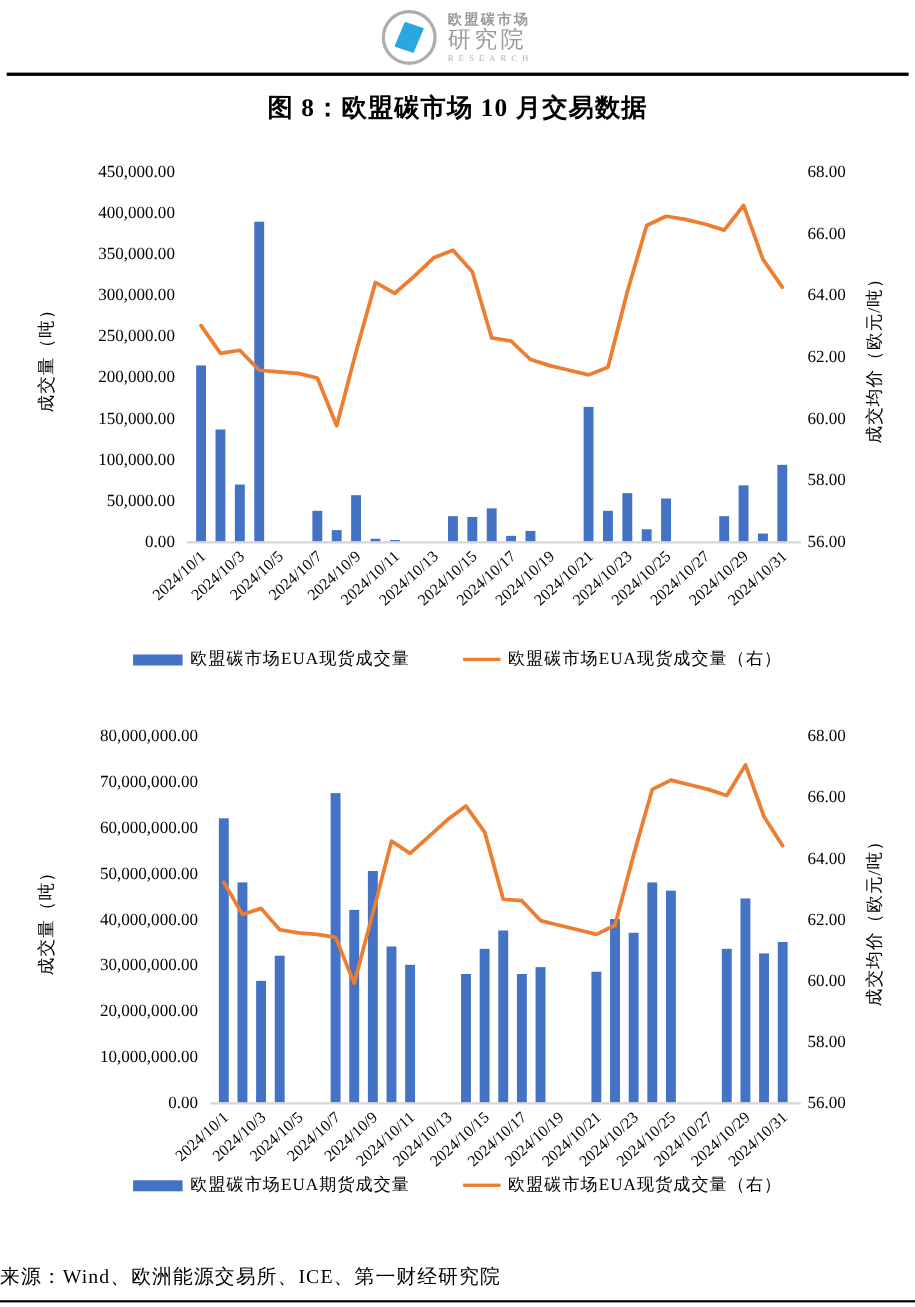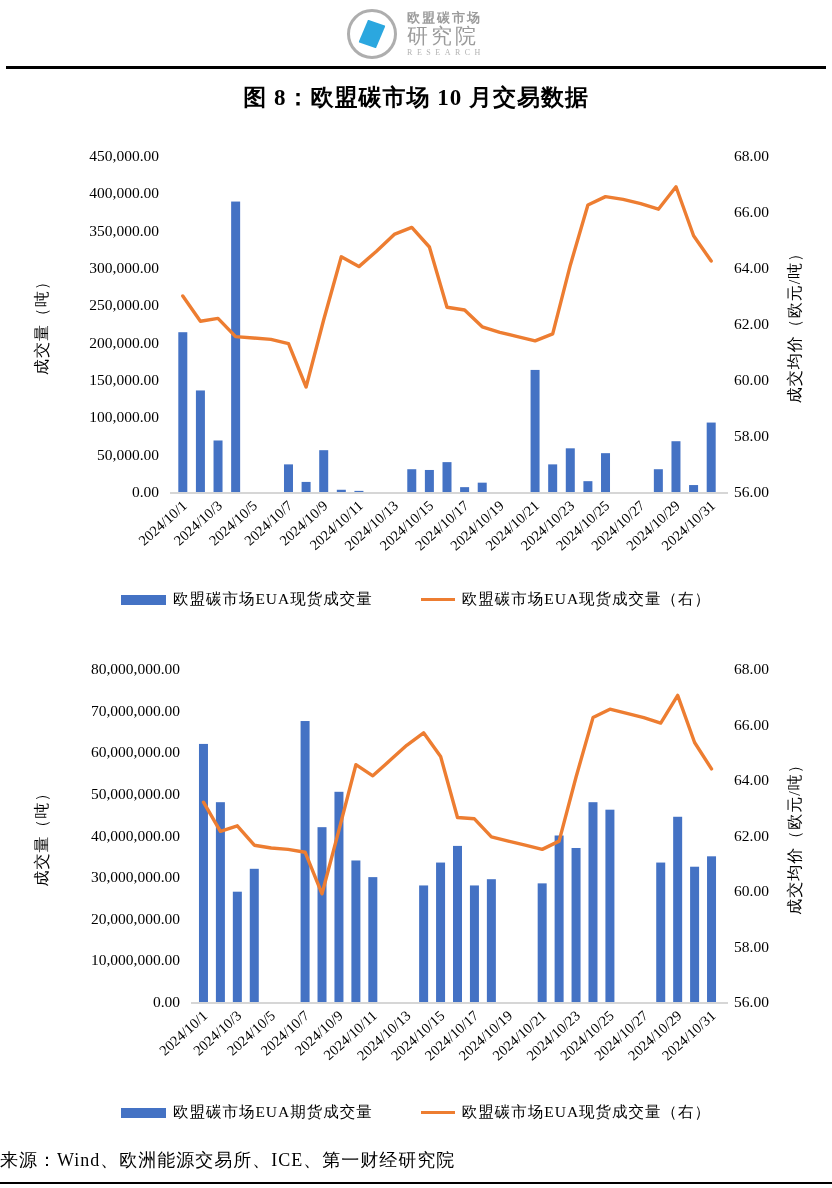--- a/index.html
+++ b/index.html
@@ -15,21 +15,21 @@
   .logo-cn2{font-size:21px;letter-spacing:3px;font-weight:normal;}
   .logo-en{font-size:8px;letter-spacing:4.5px;margin-top:2px;color:#b3b3b3;}
   .rule-top{position:absolute;top:66px;left:6px;width:820px;height:3px;background:#000;}
   .rule-bottom{position:absolute;top:1182px;left:0;width:832px;height:2px;background:#000;}
   .fig-title{position:absolute;top:82px;left:0;width:100%;text-align:center;
       font-size:23px;font-weight:bold;letter-spacing:1px;}
   svg{position:absolute;left:0;}
   svg text{font-family:"Liberation Serif","DejaVu Serif",serif;fill:#000;}
   #chart-top{top:130px;} #chart-bottom{top:650px;}
   .legend{position:absolute;left:0;width:100%;display:flex;justify-content:center;gap:48px;align-items:center;}
-  #legend1{top:589px;} #legend2{top:1102px;text-align:right;}
+  #legend1{top:589px;} #legend2{top:1067px;text-align:right;}
   .legend-item{display:flex;align-items:center;gap:7px;font-size:15.5px;letter-spacing:1px;}
   .swatch-bar{display:inline-block;width:45px;height:10px;}
   .swatch-line{display:inline-block;width:34px;height:3.5px;}
   .source{position:absolute;top:1148px;left:0;width:100%;font-size:18px;letter-spacing:1px;}
 </style>
 </head>
 <body>
 
 <div id="page">
 

